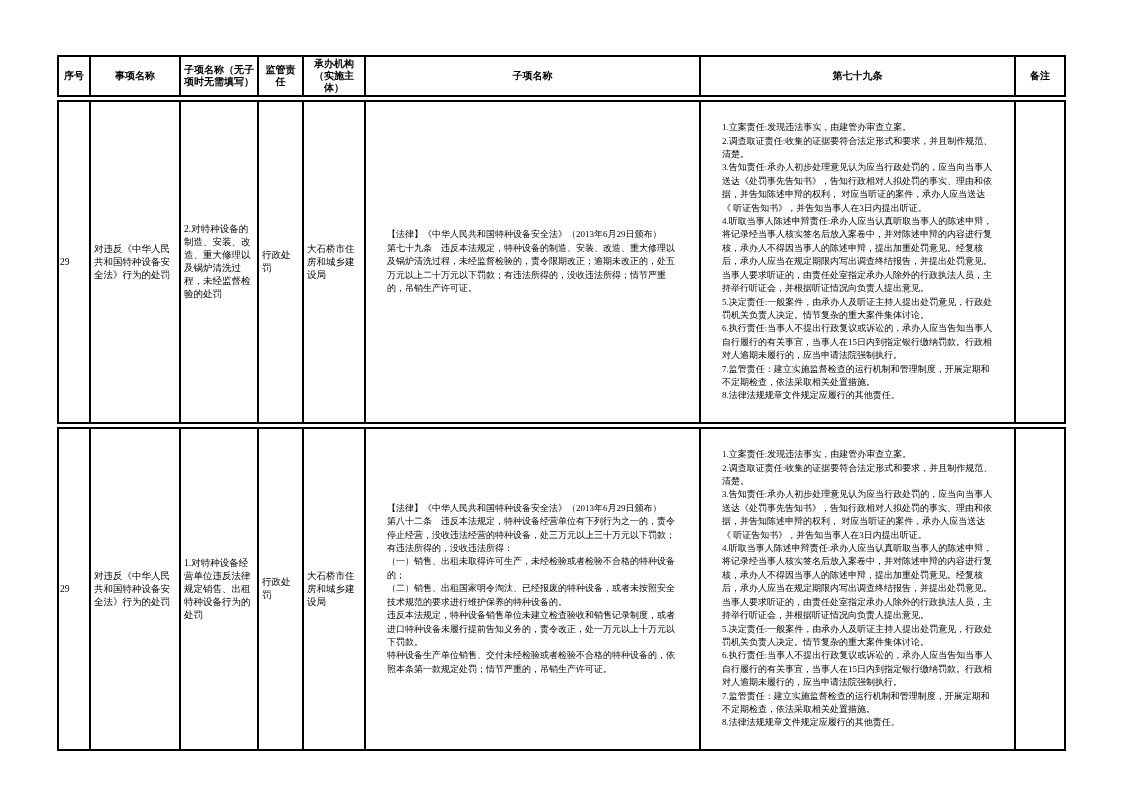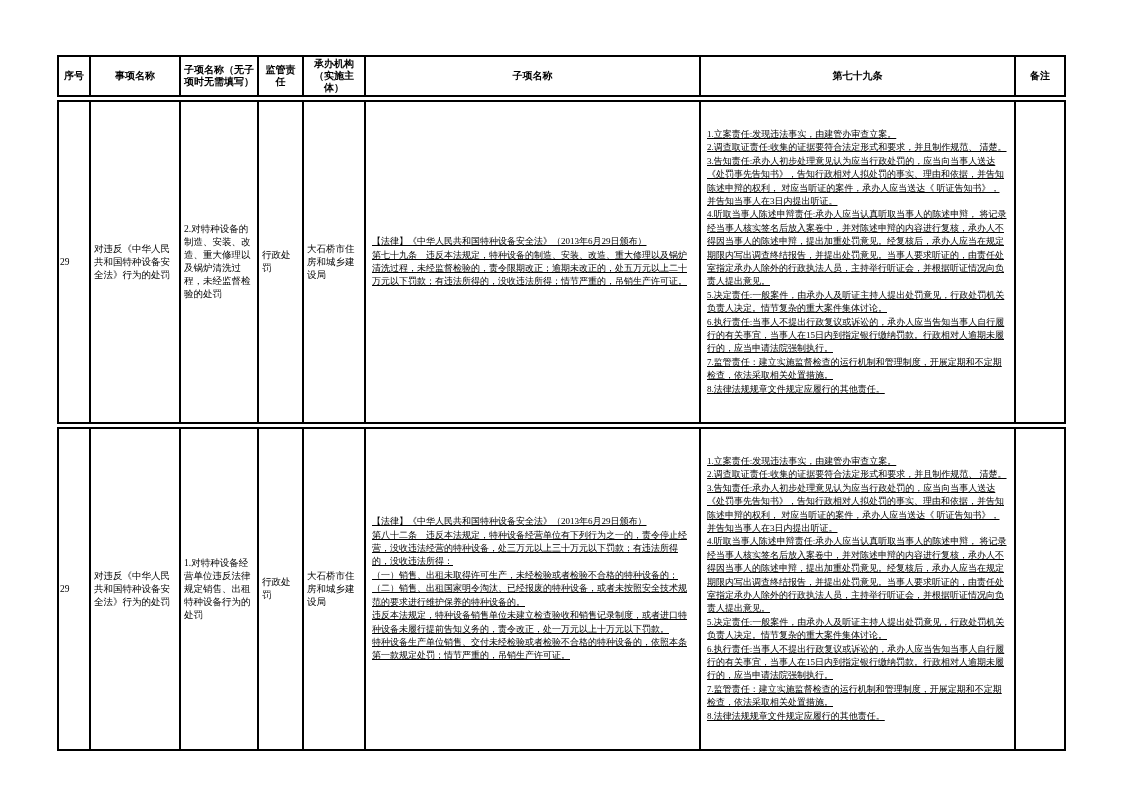--- a/index.html
+++ b/index.html
@@ -47,24 +47,23 @@
     padding: 4px 3px;
   }
   .c-num {
     font-size: 9.5px;
     text-align: left;
   }
   .c-long {
     font-size: 9px;
     line-height: 13.4px;
     text-align: left;
-    padding: 2px 6px;
+    padding: 2px 21px;
     white-space: pre-wrap;
     word-break: break-all;
-    text-decoration: underline;
   }
 </style>
 </head>
 <body>
 
 <div class="sheet">
 
   <table class="tbl header-tbl">
     <colgroup>
       <col style="width:32px">

